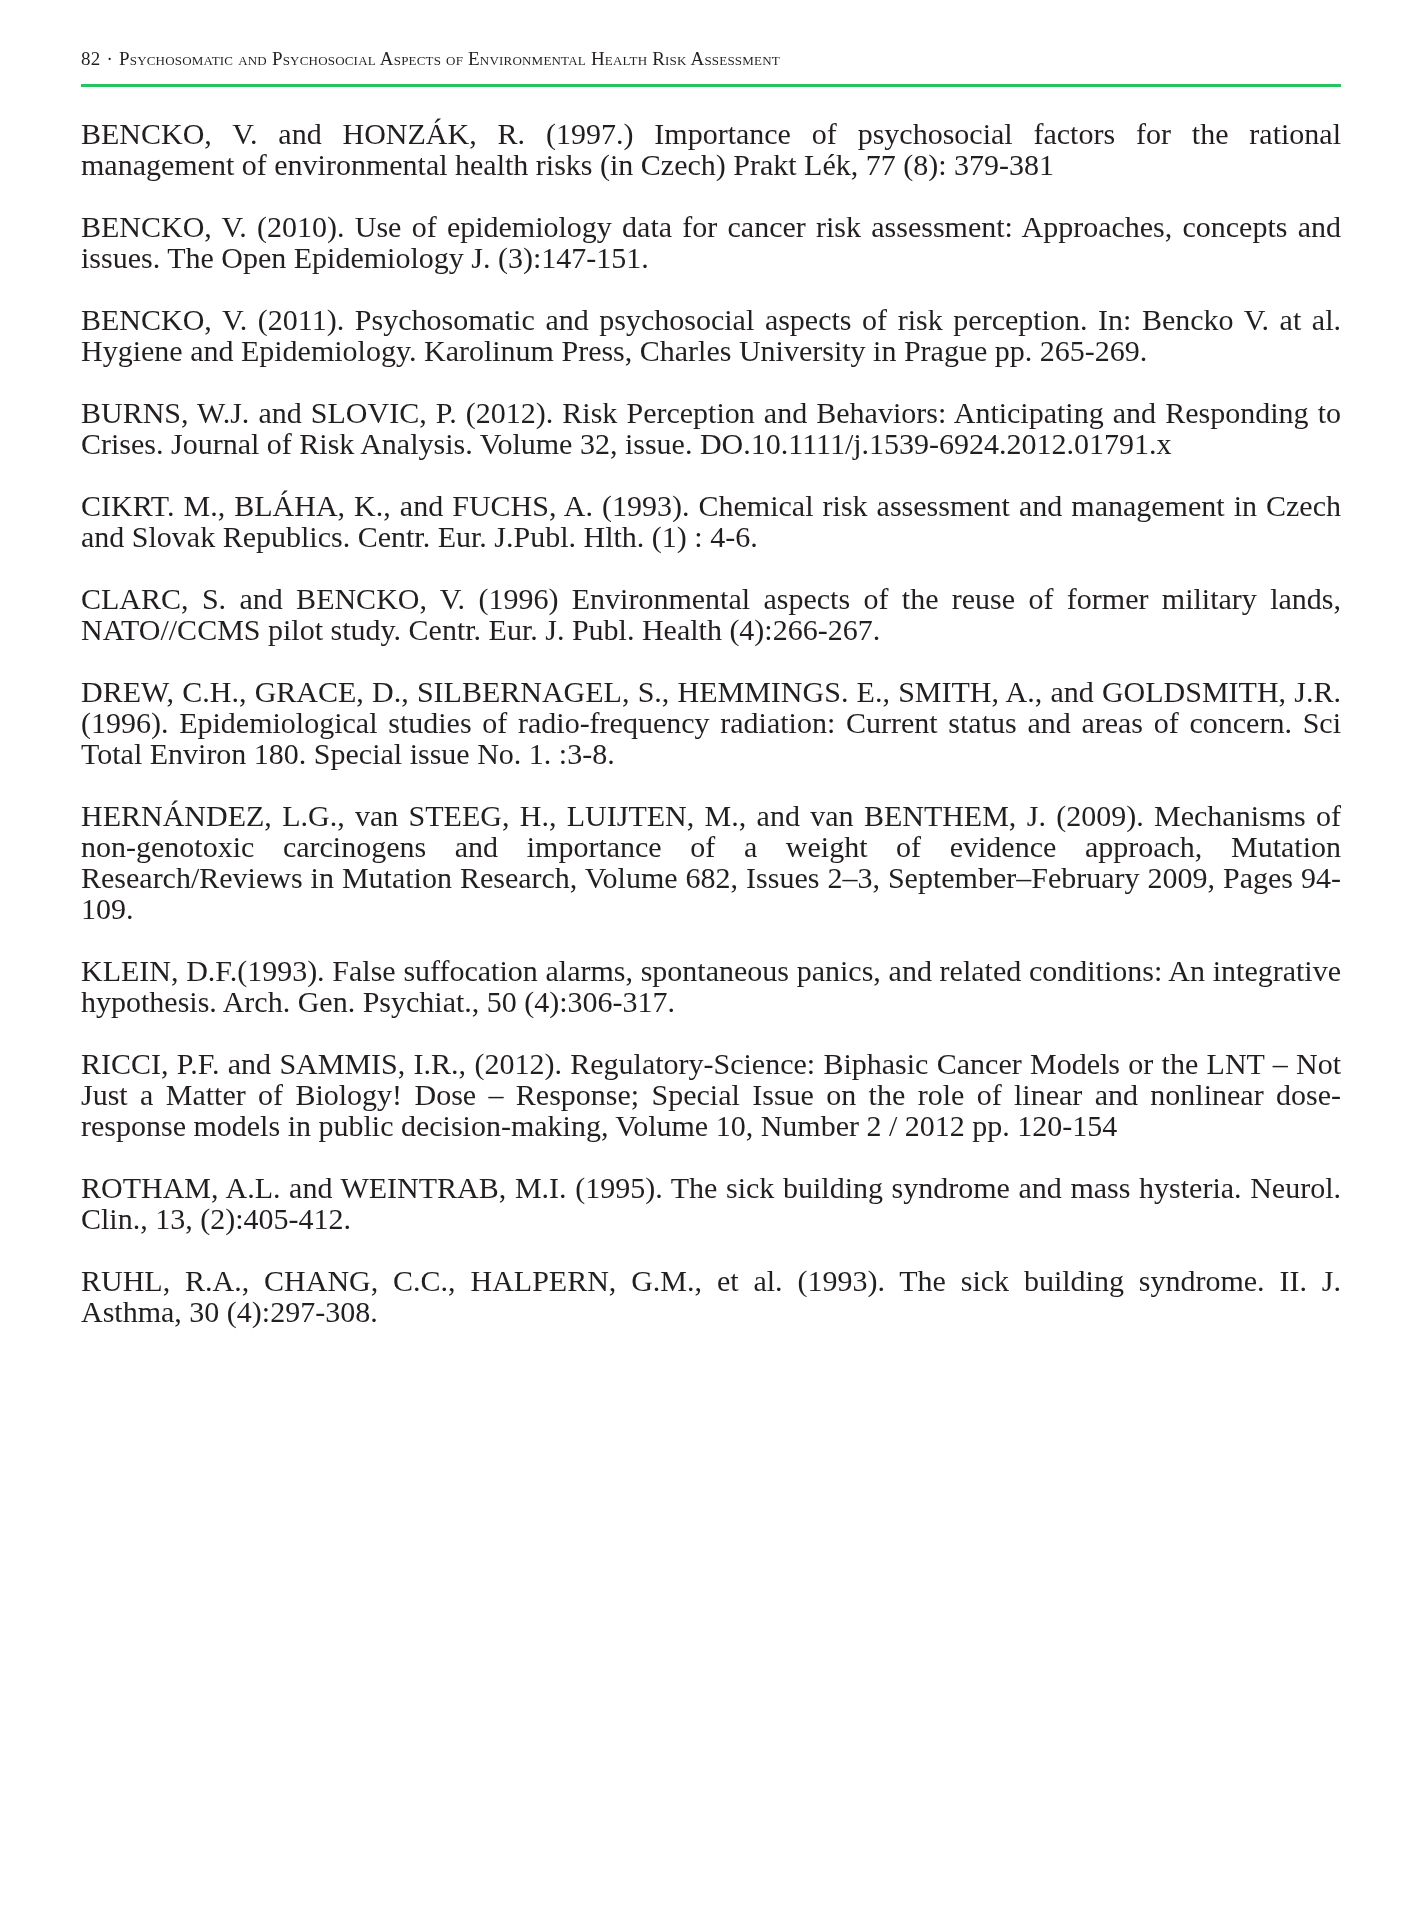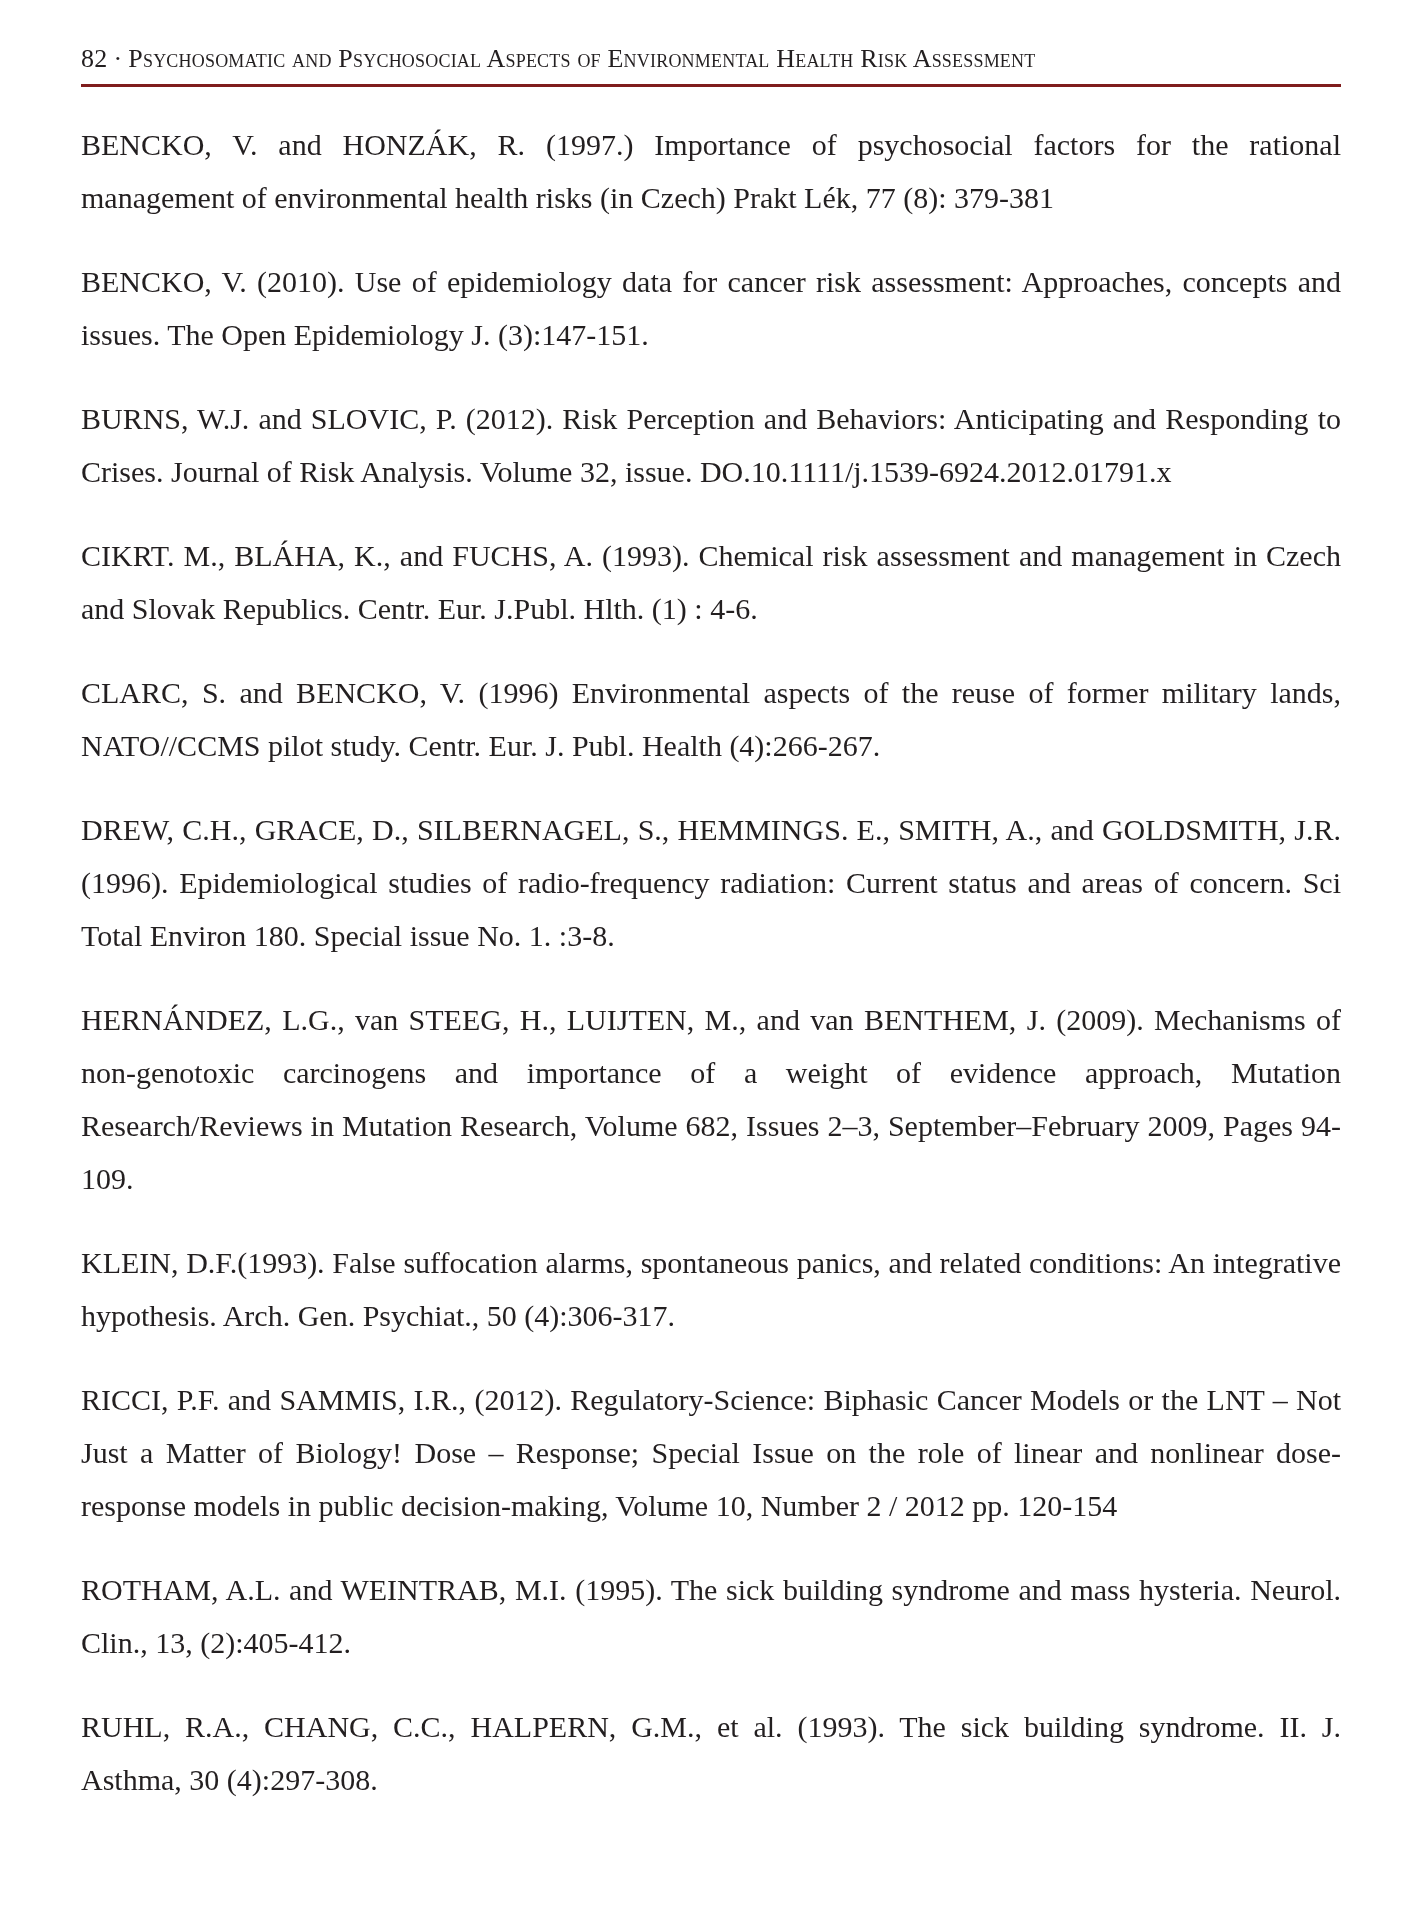--- a/index.html
+++ b/index.html
@@ -20,54 +20,55 @@
       left: 81px;
       top: 0;
       width: 1260px;
     }
     .running-head {
       position: absolute;
       left: 0;
       top: 44px;
       width: 1260px;
       height: 40px;
-      border-bottom: 3px solid #7f1d1d;
-      font-size: 26px;
+      border-bottom: 3px solid #22c55e;
+      font-size: 19px;
       line-height: 30px;
       letter-spacing: 0.2px;
       white-space: nowrap;
     }
     .running-head .page-num { font-variant: normal; }
     .running-head .sep { padding: 0 6px; }
     .running-head .title { font-variant: small-caps; }
     .refs {
       position: absolute;
       left: 0;
       top: 118px;
       width: 1260px;
     }
     .ref {
       font-size: 30px;
-      line-height: 53px;
+      line-height: 31px;
       text-align: justify;
       margin: 0 0 31px 0;
       hyphens: none;
     }
   </style>
 </head>
 <body>
 
 <div class="page">
   <div class="running-head">
     <span class="page-num">82</span><span class="sep">·</span><span class="title">Psychosomatic and Psychosocial Aspects of Environmental Health Risk Assessment</span>
   </div>
 
   <div class="refs">
     <p class="ref">BENCKO, V. and HONZÁK, R. (1997.) Importance of psychosocial factors for the rational management of environmental health risks (in Czech) Prakt Lék, 77 (8): 379-381</p>
     <p class="ref">BENCKO, V. (2010). Use of epidemiology data for cancer risk assessment: Approaches, concepts and issues. The Open Epidemiology J. (3):147-151.</p>
+    <p class="ref">BENCKO, V. (2011). Psychosomatic and psychosocial aspects of risk perception. In: Bencko V. at al. Hygiene and Epidemiology. Karolinum Press, Charles University in Prague pp. 265-269.</p>
     <p class="ref">BURNS, W.J. and SLOVIC, P. (2012). Risk Perception and Behaviors: Anticipating and Responding to Crises. Journal of Risk Analysis. Volume 32, issue. DO.10.1111/j.1539-6924.2012.01791.x</p>
     <p class="ref">CIKRT. M., BLÁHA, K., and FUCHS, A. (1993). Chemical risk assessment and management in Czech and Slovak Republics. Centr. Eur. J.Publ. Hlth. (1) : 4-6.</p>
     <p class="ref">CLARC, S. and BENCKO, V. (1996) Environmental aspects of the reuse of former military lands, NATO//CCMS pilot study. Centr. Eur. J. Publ. Health (4):266-267.</p>
     <p class="ref">DREW, C.H., GRACE, D., SILBERNAGEL, S., HEMMINGS. E., SMITH, A., and GOLDSMITH, J.R. (1996). Epidemiological studies of radio-frequency radiation: Current status and areas of concern. Sci Total Environ 180. Special issue No. 1. :3-8.</p>
     <p class="ref">HERNÁNDEZ, L.G., van STEEG, H., LUIJTEN, M., and van BENTHEM, J. (2009). Mechanisms of non-genotoxic carcinogens and importance of a weight of evidence approach, Mutation Research/Reviews in Mutation Research, Volume 682, Issues 2–3, September–February 2009, Pages 94-109.</p>
     <p class="ref">KLEIN, D.F.(1993). False suffocation alarms, spontaneous panics, and related conditions: An integrative hypothesis. Arch. Gen. Psychiat., 50 (4):306-317.</p>
     <p class="ref">RICCI, P.F. and SAMMIS, I.R., (2012). Regulatory-Science: Biphasic Cancer Models or the LNT – Not Just a Matter of Biology! Dose – Response; Special Issue on the role of linear and nonlinear dose-response models in public decision-making, Volume 10, Number 2 / 2012 pp. 120-154</p>
     <p class="ref">ROTHAM, A.L. and WEINTRAB, M.I. (1995). The sick building syndrome and mass hysteria. Neurol. Clin., 13, (2):405-412.</p>
     <p class="ref">RUHL, R.A., CHANG, C.C., HALPERN, G.M., et al. (1993). The sick building syndrome. II. J. Asthma, 30 (4):297-308.</p>
   </div>

